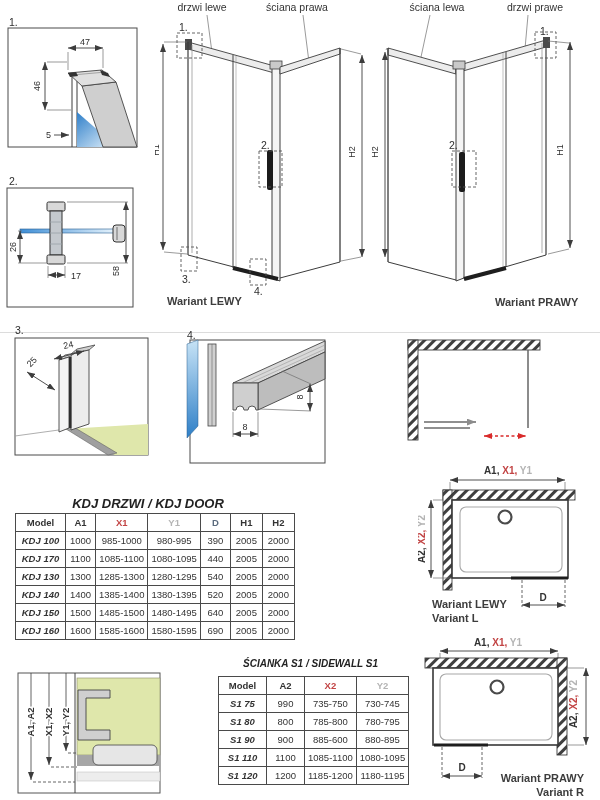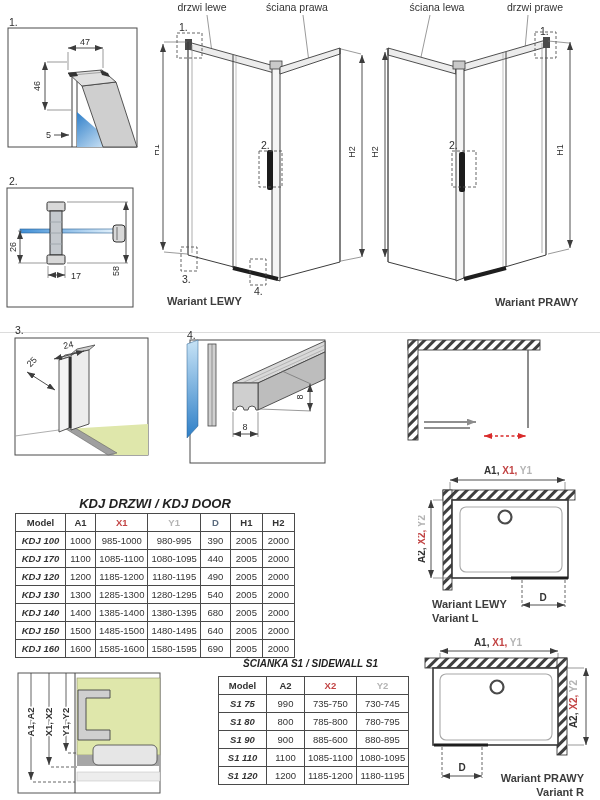--- a/index.html
+++ b/index.html
@@ -233,21 +233,21 @@
 
 <svg class="abs" style="left:400px;top:333px" width="170" height="115" viewBox="0 0 170 115">
   <rect x="8" y="7" width="132" height="10" fill="url(#hatch)" stroke="#3c3c3c" stroke-width="0.9"></rect>
   <rect x="8" y="7" width="10" height="100" fill="url(#hatch)" stroke="#3c3c3c" stroke-width="0.9"></rect>
   <line x1="128" y1="17" x2="128" y2="95" stroke="#666" stroke-width="1.5"></line>
   <line x1="24" y1="89" x2="76" y2="89" stroke="#8f8f8f" stroke-width="2" marker-end="url(#ag)"></line>
   <line x1="24" y1="95" x2="70" y2="95" stroke="#8f8f8f" stroke-width="2"></line>
   <line x1="84" y1="103" x2="126" y2="103" stroke="#d92b2b" stroke-width="1.4" stroke-dasharray="3 2.5" marker-start="url(#ar)" marker-end="url(#ar)"></line>
 </svg>
 
-<div class="ttl" style="left:15px;top:496px;width:280px">KDJ DRZWI / KDJ DOOR</div>
+<div class="ttl" style="left:8px;top:496px;width:280px">KDJ DRZWI / KDJ DOOR</div>
 <table class="dtable" style="left:15px;top:513px">
   <colgroup>
         <col style="width:50px">
         <col style="width:30px">
         <col style="width:46px">
         <col style="width:52px">
         <col style="width:30px">
         <col style="width:32px">
         <col style="width:32px">
       </colgroup>
@@ -275,43 +275,34 @@
         <tr>
           <td>KDJ 170</td>
           <td>1100</td>
           <td>1085-1100</td>
           <td>1080-1095</td>
           <td>440</td>
           <td>2005</td>
           <td>2000</td>
         </tr>
         <tr>
-          <td>KDJ 120</td>
-          <td>1200</td>
-          <td>1185-1200</td>
-          <td>1180-1195</td>
-          <td>490</td>
-          <td>2005</td>
-          <td>2000</td>
-        </tr>
-        <tr>
           <td>KDJ 130</td>
           <td>1300</td>
           <td>1285-1300</td>
           <td>1280-1295</td>
           <td>540</td>
           <td>2005</td>
           <td>2000</td>
         </tr>
         <tr>
           <td>KDJ 140</td>
           <td>1400</td>
           <td>1385-1400</td>
           <td>1380-1395</td>
-          <td>680</td>
+          <td>520</td>
           <td>2005</td>
           <td>2000</td>
         </tr>
         <tr>
           <td>KDJ 150</td>
           <td>1500</td>
           <td>1485-1500</td>
           <td>1480-1495</td>
           <td>640</td>
           <td>2005</td>

